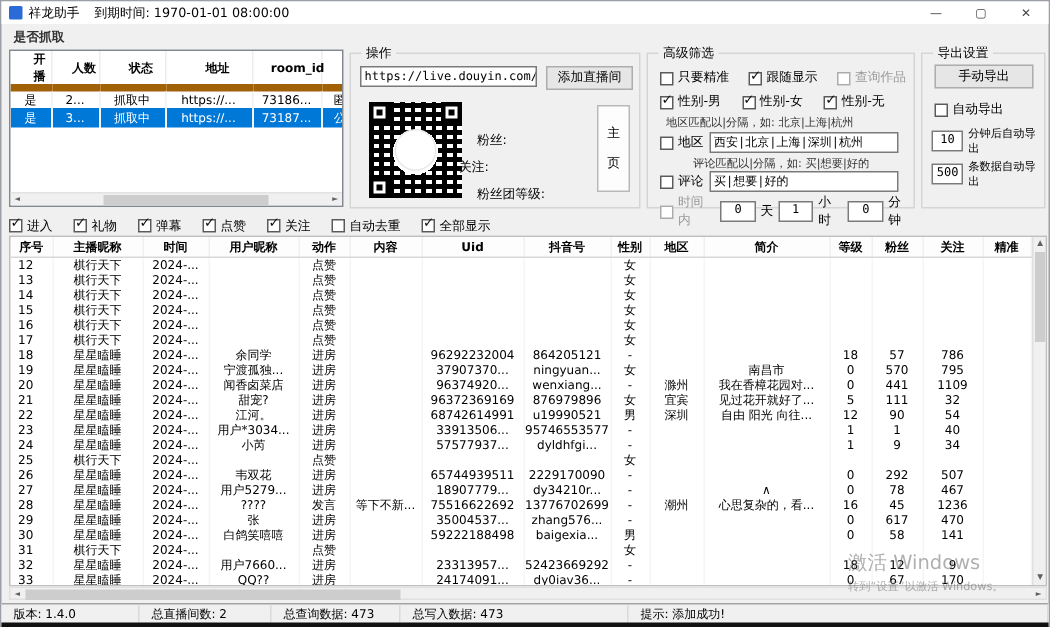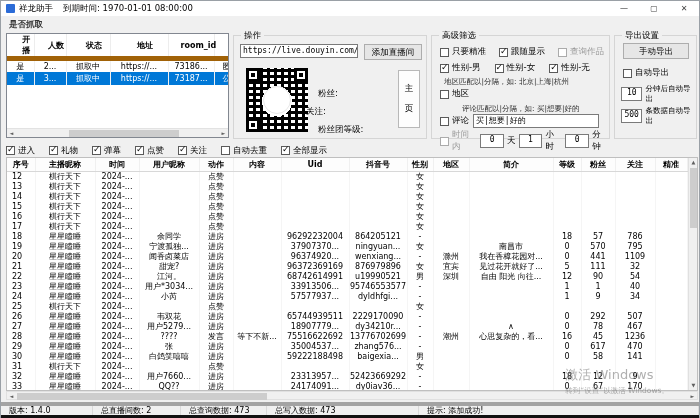--- a/index.html
+++ b/index.html
@@ -113,21 +113,21 @@
                     border:1px solid #e0e0e0; }
 
   
   .watermark { position:absolute; right:30px; top:365px; text-align:left; color:rgba(110,110,110,0.55);
                pointer-events:none; }
   .wm1 { font-size:13px; }
   .wm2 { font-size:7.5px; margin-top:2px; }
 
   
   .statusbar { position:absolute; left:0; top:401px; width:100%; height:13px; background:#f0f0f0;
-               border-top:4px solid #a3a3a3; display:flex; font-size:8px; color:#000;
+               border-top:1px solid #a3a3a3; display:flex; font-size:8px; color:#000;
                align-items:center; }
   .sb-seg { padding-left:8px; height:100%; display:flex; align-items:center;
             border-right:1px solid #dadada; white-space:nowrap; overflow:hidden; }
   .sb-1 { width:92px; } .sb-2 { width:88px; } .sb-3 { width:86px; } .sb-4 { width:152px; }
   .sb-5 { flex:1; }
   .black-strip { position:absolute; left:0; top:414px; width:100%; height:4px; background:#111; }
 </style>
 </head>
 <body>
 
@@ -243,20 +243,21 @@
           <span class="cb checked"></span>
           <span>性别-无</span>
         </span>
       </div>
     <div class="hint" style="left:12px; top:41px">地区匹配以|分隔，如: 北京|上海|杭州</div>
     <div class="adv-region-row">
       <span class="cbitem">
         <span class="cb"></span>
         <span>地区</span>
       </span>
+      <div class="txtinput" style="width:126px; line-height:12px">西安|北京|上海|深圳|杭州</div>
     </div>
     <div class="hint" style="left:30px; top:68px">评论匹配以|分隔，如: 买|想要|好的</div>
     <div class="adv-comment-row">
       <span class="cbitem">
         <span class="cb"></span>
         <span>评论</span>
       </span>
       <div class="txtinput" style="width:126px; line-height:12px">买|想要|好的</div>
     </div>
     <div class="adv-time-row">

